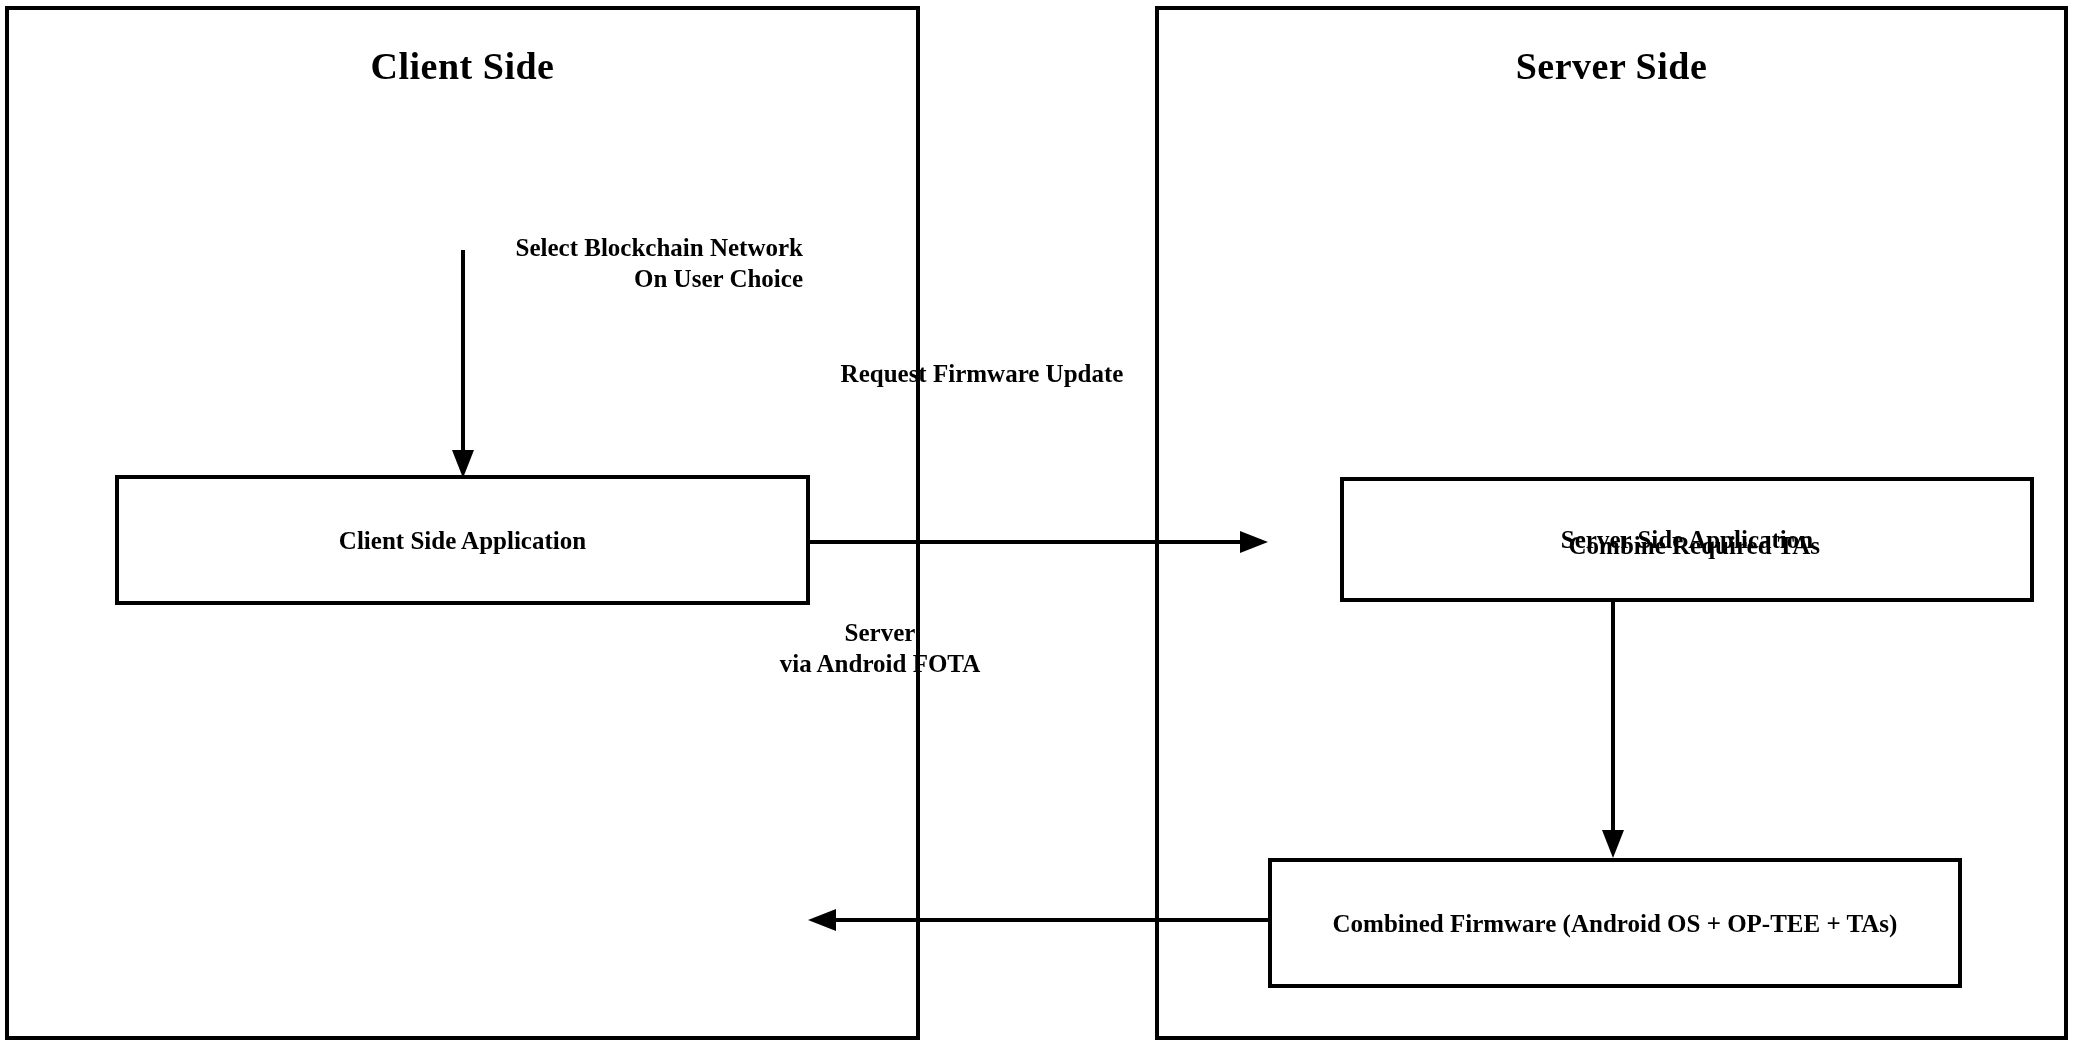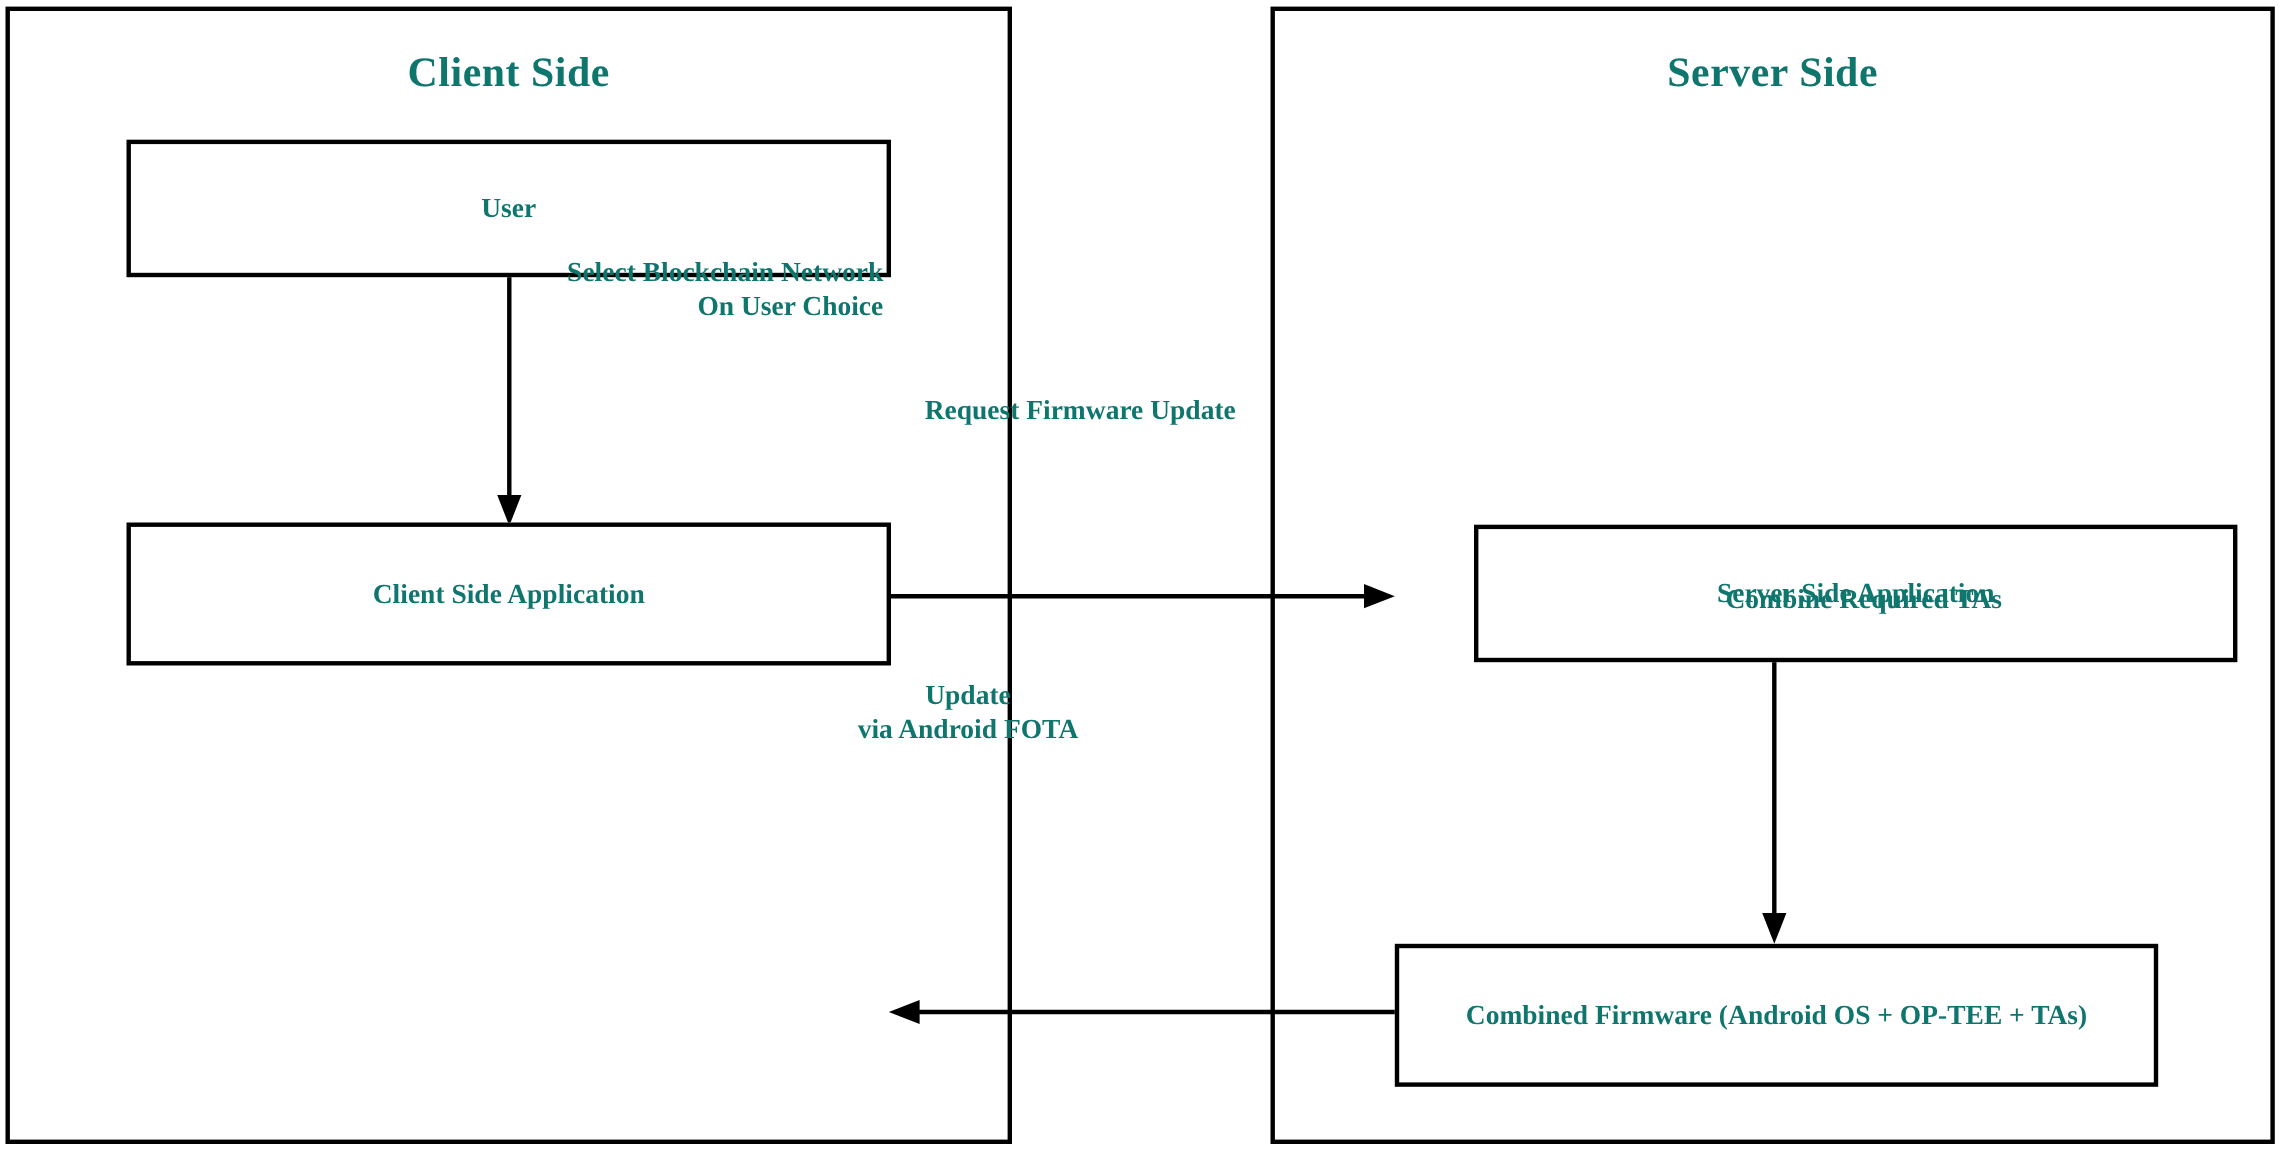--- a/index.html
+++ b/index.html
@@ -6,21 +6,21 @@
     margin: 0;
     padding: 0;
     background: #ffffff;
   }
   #stage {
     position: relative;
     width: 2078px;
     height: 1046px;
     background: #ffffff;
     font-family: "Liberation Serif", "DejaVu Serif", serif;
-    color: #0f766e;
+    color: #000000;
     overflow: hidden;
   }
 
   
   .panel {
     position: absolute;
     border: 4px solid #000000;
     box-sizing: border-box;
     background: transparent;
   }
@@ -87,23 +87,20 @@
 <div id="stage">
 
   <div class="panel" id="client-panel">
     <div class="panel-title">Client Side</div>
   </div>
 
   <div class="panel" id="server-panel">
     <div class="panel-title">Server Side</div>
   </div>
 
-  <div class="node" id="node-user">
-    <span class="node-text">User</span>
-  </div>
 
   <div class="node" id="node-client-app">
     <span class="node-text">Client Side Application</span>
   </div>
 
 
   <div class="node" id="node-server-app">
     <span class="node-text">Server Side Application</span>
   </div>
 
@@ -140,16 +137,16 @@
     </svg>
   </div>
 
   <div class="edge-label" id="label-select-network">Select Blockchain Network
 On User Choice</div>
 
   <div class="edge-label" id="label-request-fw">Request Firmware Update</div>
 
   <div class="edge-label" id="label-combine-tas">Combine Required TAs</div>
 
-  <div class="edge-label" id="label-update-fota">Update
+  <div class="edge-label" id="label-update-fota">Server
 via Android FOTA</div>
 
 </div>
 
 </body></html>

